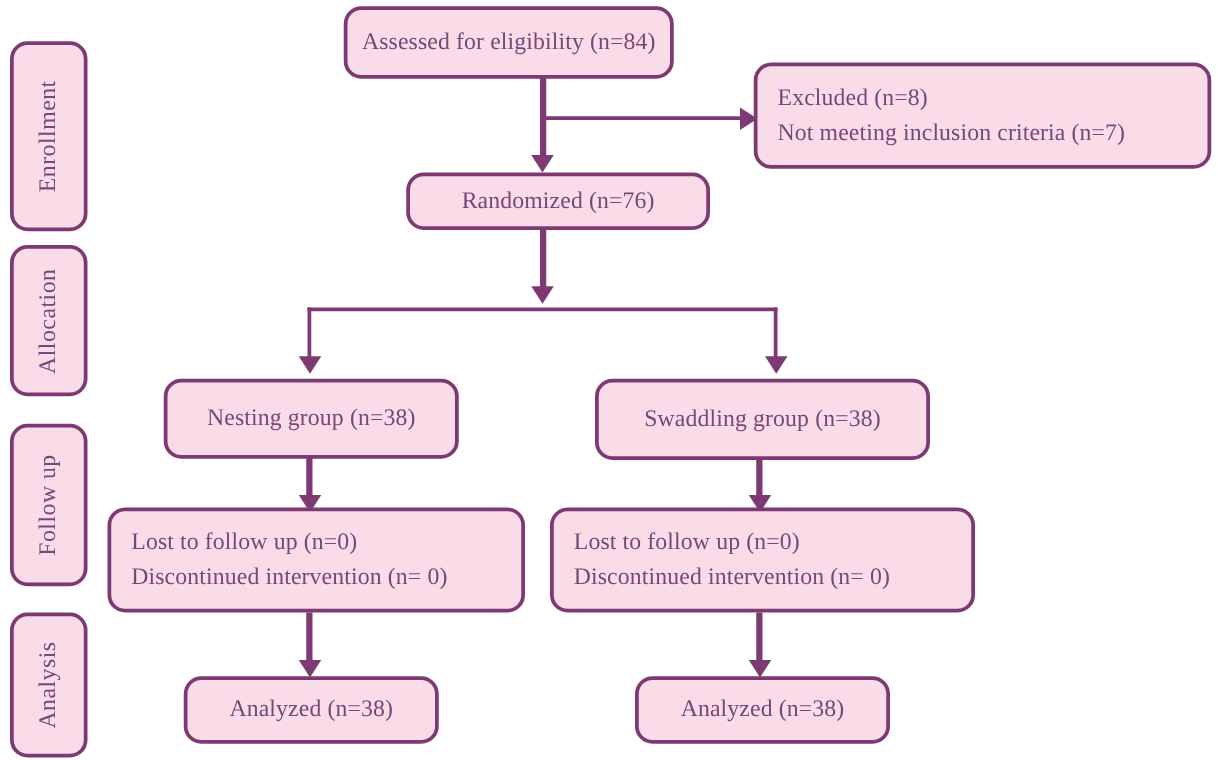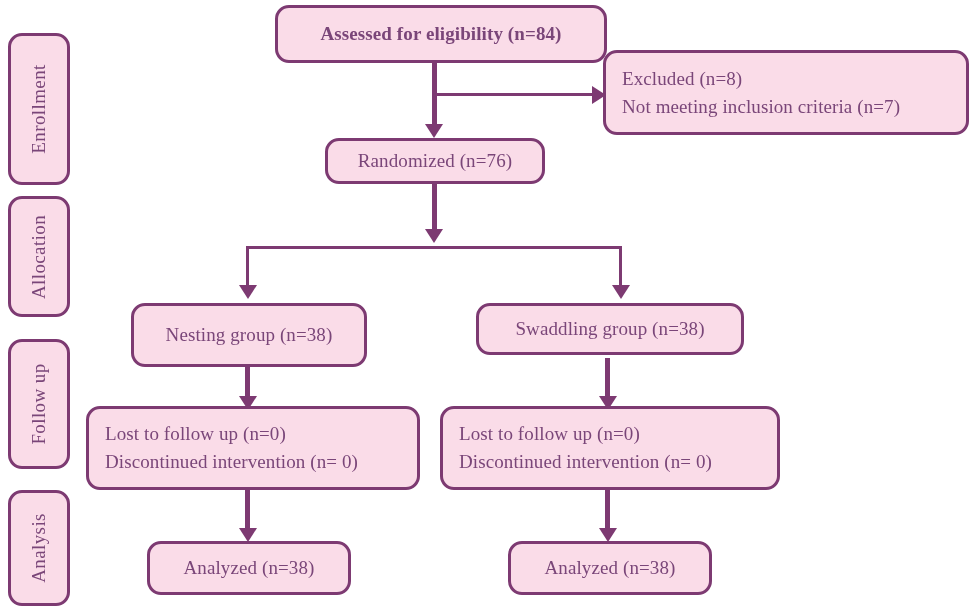--- a/index.html
+++ b/index.html
@@ -119,38 +119,38 @@
 
   <div class="vline" style="left:605px; top:358px; width:5px; height:42px;"></div>
   <div class="arrowhead" style="left:599px; top:396px;"></div>
 
   <div class="vline" style="left:245px; top:490px; width:5px; height:42px;"></div>
   <div class="arrowhead" style="left:239px; top:528px;"></div>
 
   <div class="vline" style="left:605px; top:490px; width:5px; height:42px;"></div>
   <div class="arrowhead" style="left:599px; top:528px;"></div>
 
-  <div class="node center" style="left:275px; top:5px; width:332px; height:58px;font-weight:bold;">
+  <div class="node center" style="left:275px; top:5px; width:264px; height:58px;">
     <span class="line">Assessed for eligibility (n=84)</span>
   </div>
 
   <div class="node left" style="left:603px; top:50px; width:366px; height:85px;font-family:Liberation Serif, serif;">
     <span class="line">Excluded (n=8)</span>
     <span class="line">Not meeting inclusion criteria (n=7)</span>
   </div>
 
-  <div class="node center" style="left:325px; top:138px; width:220px; height:46px;">
+  <div class="node center" style="left:325px; top:138px; width:243px; height:46px;">
     <span class="line">Randomized (n=76)</span>
   </div>
 
   <div class="node center" style="left:131px; top:303px; width:236px; height:64px;">
     <span class="line">Nesting group (n=38)</span>
   </div>
 
-  <div class="node center" style="left:476px; top:303px; width:268px; height:52px;">
+  <div class="node center" style="left:476px; top:303px; width:268px; height:65px;">
     <span class="line">Swaddling group (n=38)</span>
   </div>
 
   <div class="node left" style="left:86px; top:406px; width:334px; height:84px;">
     <span class="line">Lost to follow up (n=0)</span>
     <span class="line">Discontinued intervention (n= 0)</span>
   </div>
 
   <div class="node left" style="left:440px; top:406px; width:340px; height:84px;">
     <span class="line">Lost to follow up (n=0)</span>

